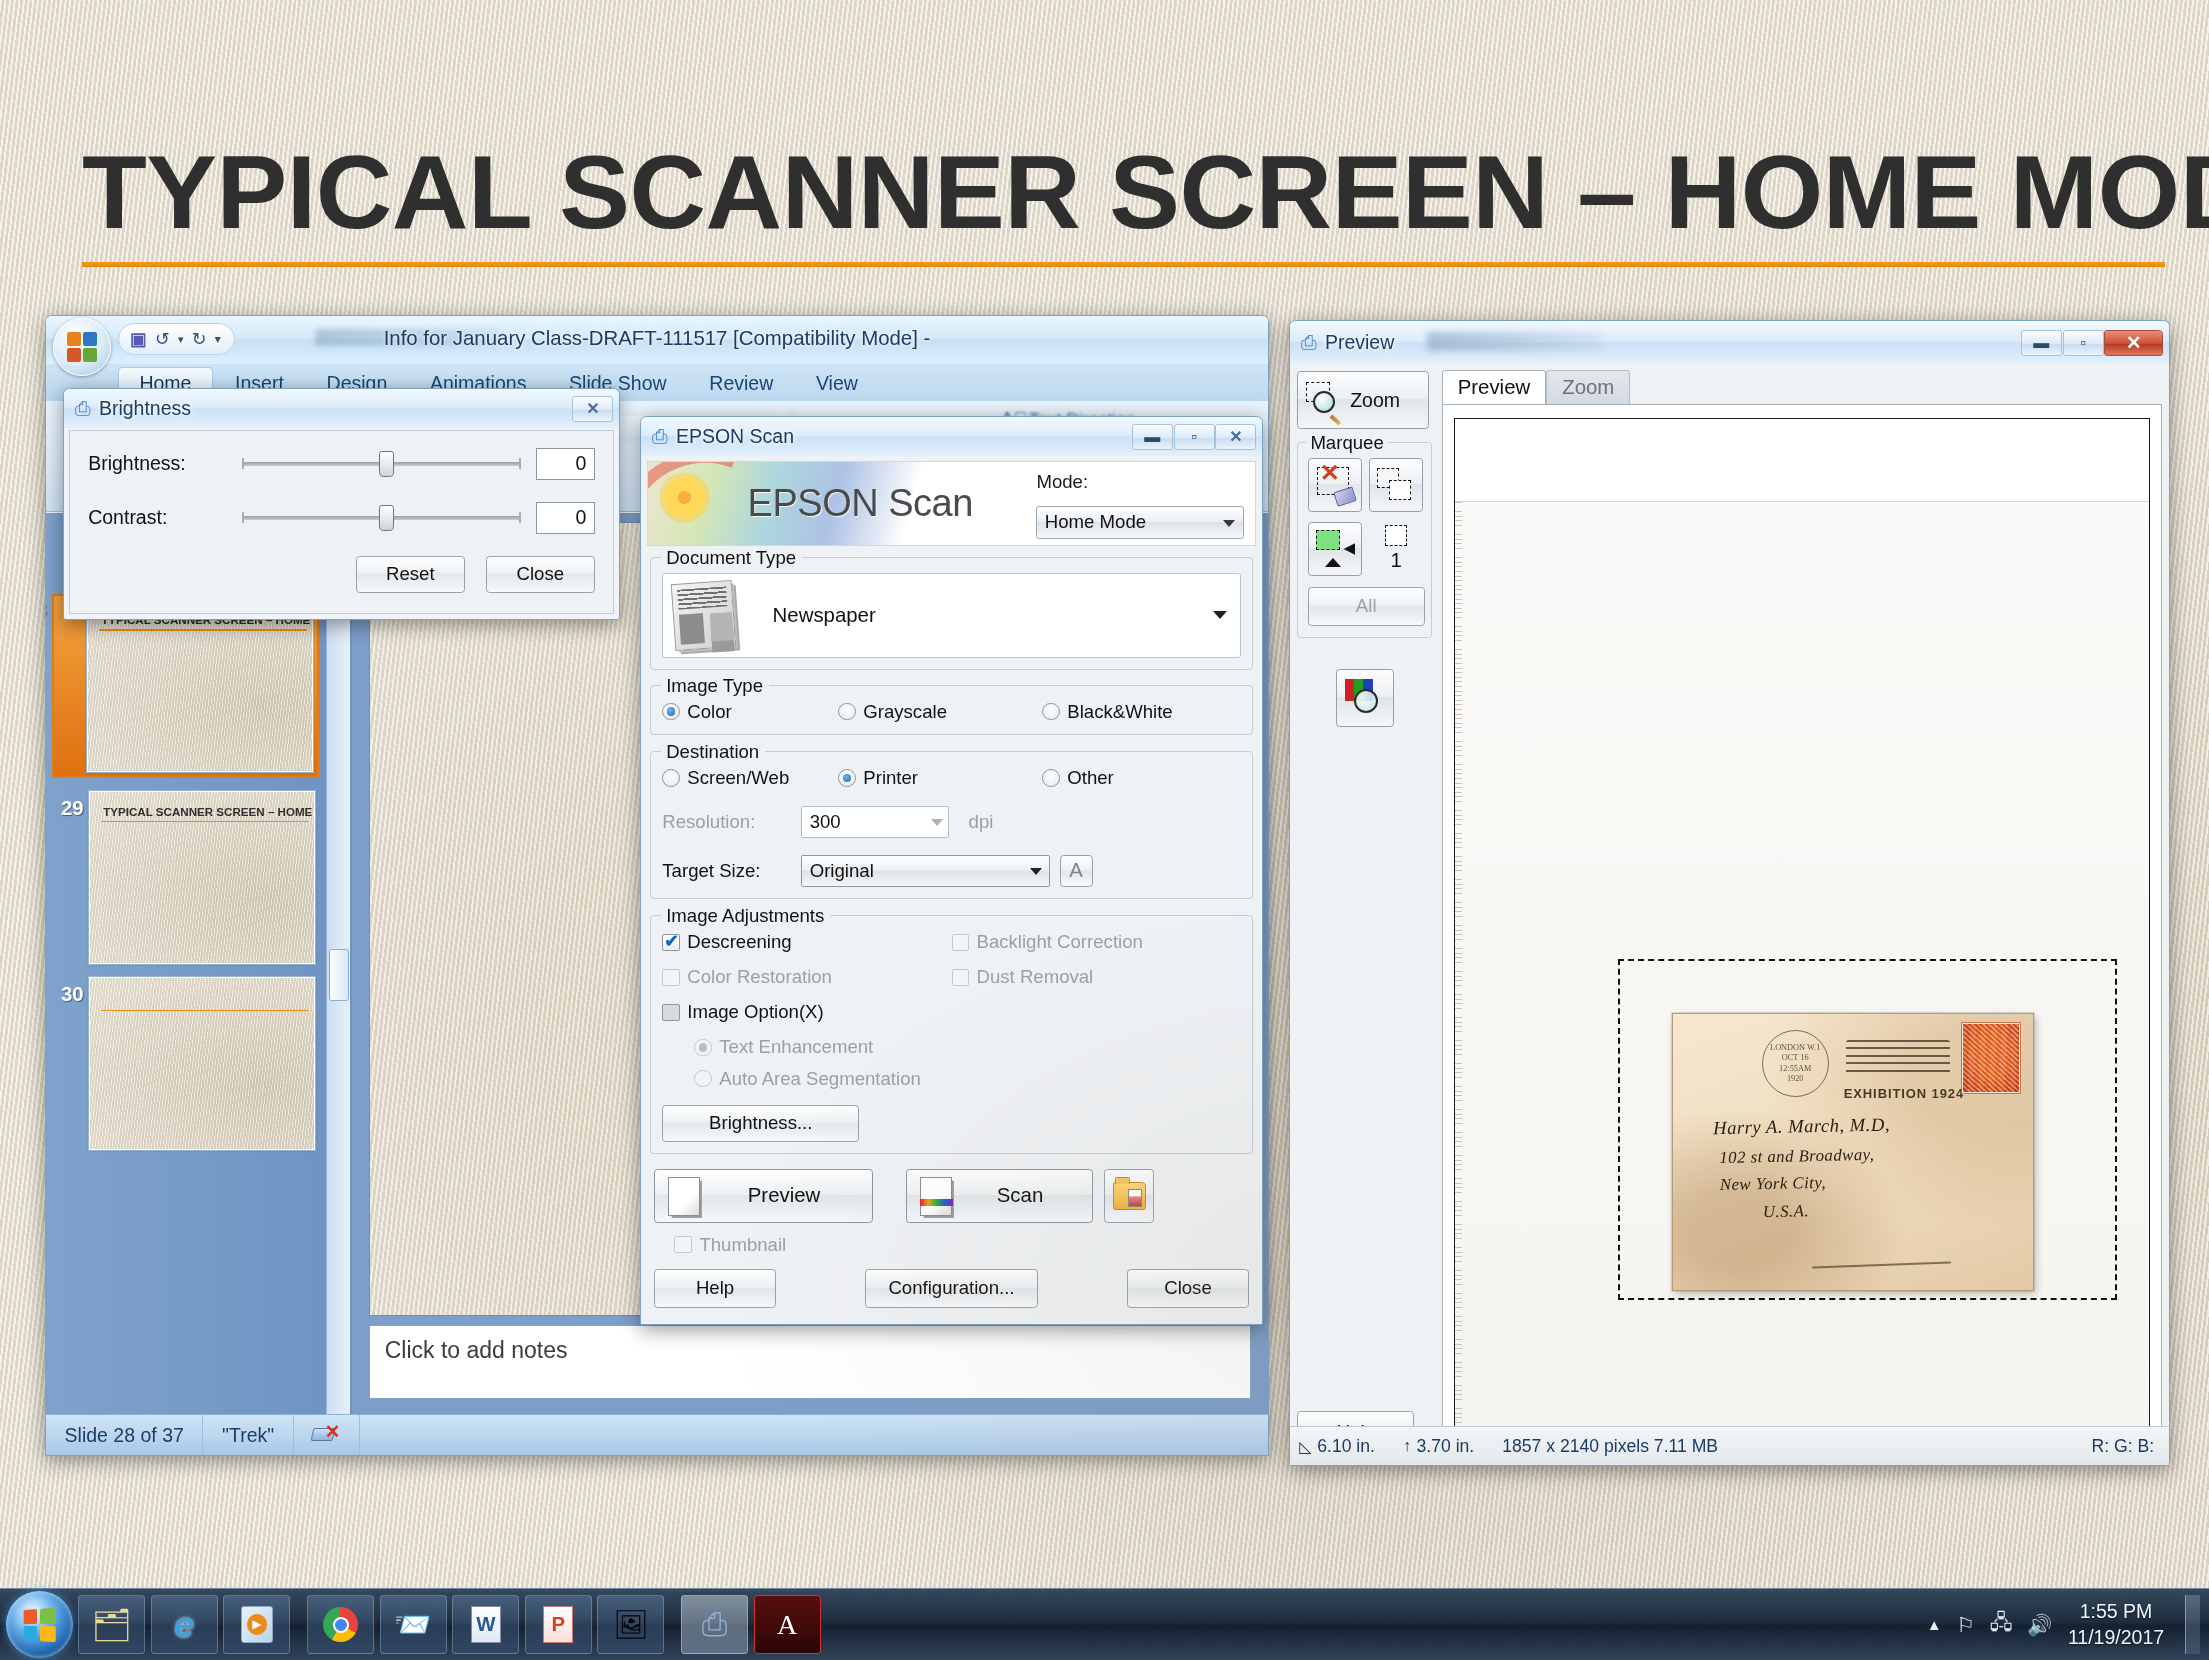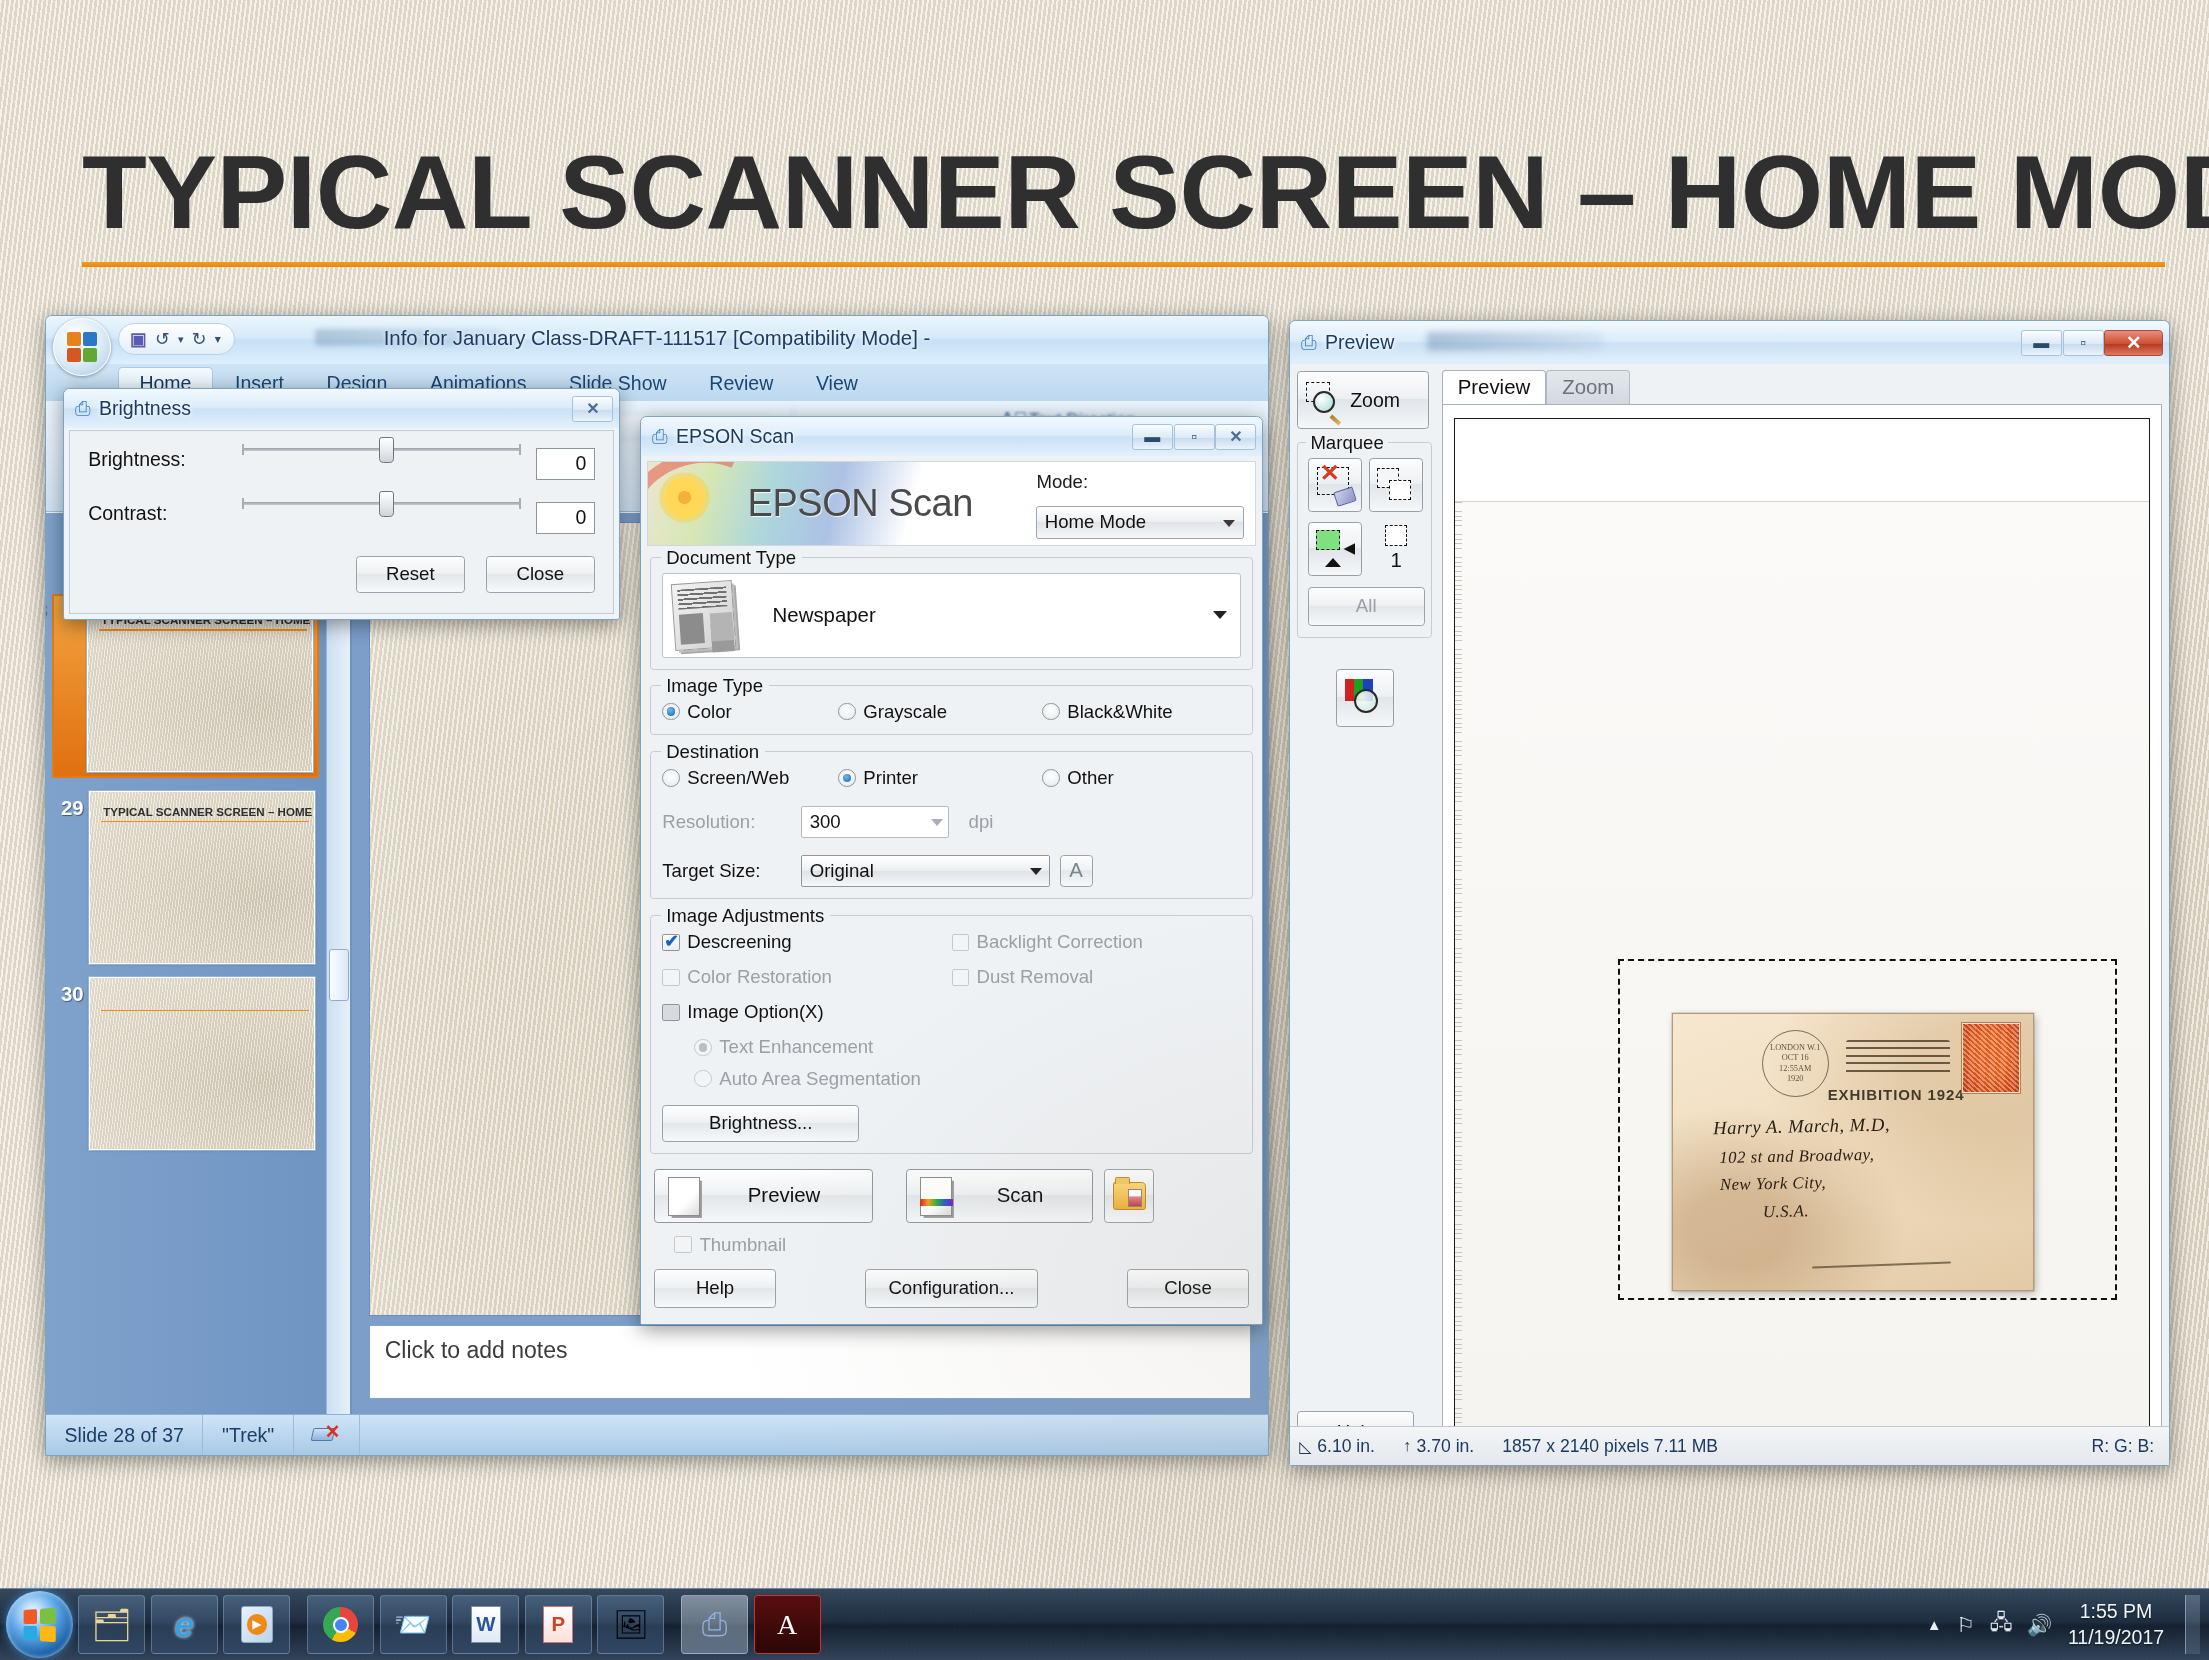--- a/index.html
+++ b/index.html
@@ -402,21 +402,21 @@
     background: linear-gradient(to bottom,#fff 40%, #e88 41%, #b44 100%); border:0.9px solid #888; }
   #bottombtns { display:flex; justify-content:space-between; margin: 13px 13px 0; }
   #bottombtns .w7btn { width: 122px; height: 39px; }
   #bottombtns .w7btn.wide { width: 173px; }
 
   
   #bright { left: 63px; top: 388px; width: 557px; height: 232px; z-index: 40; }
   #bright .aero-caption { height: 39px; }
   #bright-body { background:#eff2f5; position:absolute; left:4.6px;right:4.6px;top:41px;bottom:4.6px;
     border:0.9px solid #c4cbd1; padding: 16.7px 18.6px; }
-  .slider-row { display:flex; align-items:flex-start; margin-bottom: 22px; }
+  .slider-row { display:flex; align-items:center; margin-bottom: 22px; }
   .slider-row .lbl2 { width: 139px; font-size: 19.5px; color:#111; }
   .track { flex: 1; height: 3.7px; background: linear-gradient(to bottom,#9aa0a6,#c8ccd0);
            border-radius: 1.9px; position: relative; margin: 0 15px; }
   .track::before, .track::after { content:""; position:absolute; top:-3.7px; width:1.9px;height:11px;
            background:#a8aeb4; }
   .track::before { left: 0; } .track::after { right: 0; }
   .thumbk { position:absolute; left: 49%; top: -11px; width: 15px; height: 26px;
     border:0.9px solid #6e757c; border-radius: 2.8px 2.8px 4.6px 4.6px;
     background: linear-gradient(to bottom,#ffffff,#e3e7eb 60%,#cfd4d9); }
   .numbox { width: 59px; height: 32px; border:0.9px solid #8d959d; background:#fff;
@@ -527,21 +527,21 @@
     font-size: 8.3px; color: rgba(60,45,30,0.8); line-height: 1.25;
     text-align:center;
   }
   #envelope .wavy {
     position:absolute; left: 173px; top: 26px; width: 104px; height: 37px;
     background: repeating-linear-gradient(to bottom,
       rgba(50,38,25,0.7) 0 1.9px, transparent 1.9px 7.4px);
     border-radius: 2.8px;
   }
   #envelope .exhib {
-    position:absolute; left: 155px; top: 72px; font-size: 15px; font-weight: bold;
+    position:absolute; left: 171px; top: 72px; font-size: 13px; font-weight: bold;
     letter-spacing: 0.9px; color: rgba(40,30,18,0.85);
     font-family: "Liberation Sans", sans-serif;
   }
   #envelope .stamp {
     position:absolute; right: 13px; top: 9.3px; width: 58px; height: 70px;
     background:
       repeating-linear-gradient(42deg, rgba(255,255,255,0.35) 0 1.9px, rgba(0,0,0,0.05) 1.9px 3.7px),
       radial-gradient(ellipse at 50% 45%, #e8631f 0 40%, #c83a12 100%);
     border: 1.9px solid #f0e8d8;
     box-shadow: 0 0 0 0.9px #c0703a;

